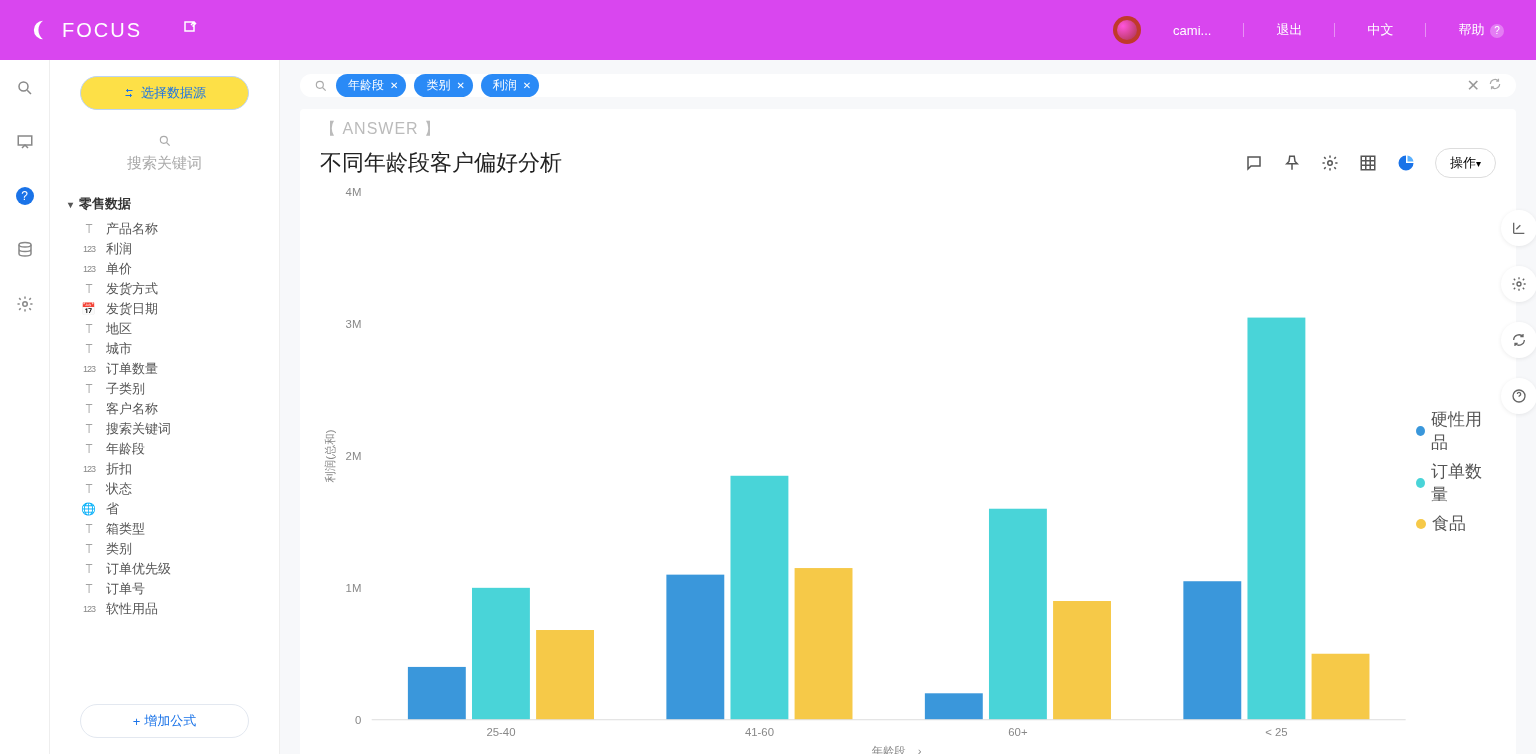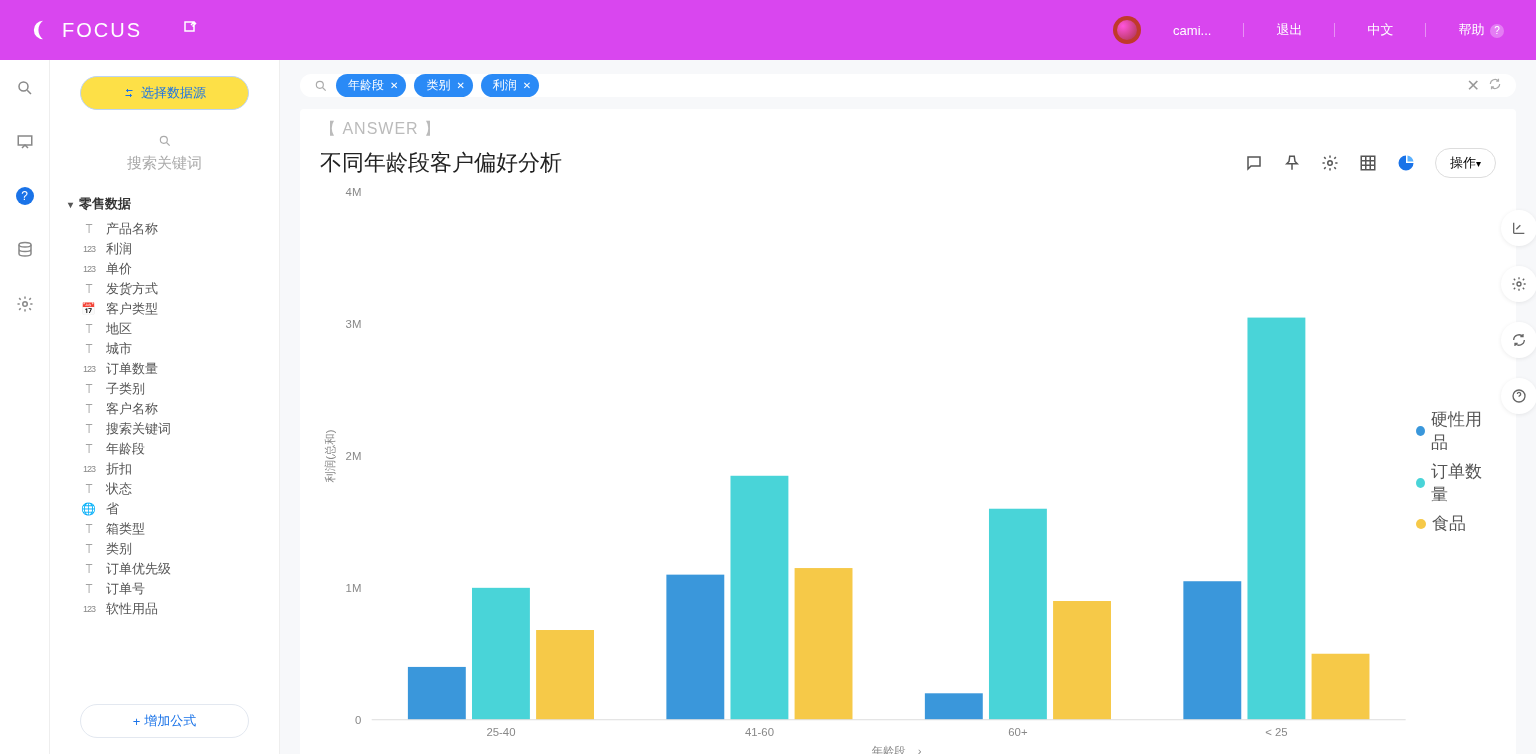--- a/index.html
+++ b/index.html
@@ -156,21 +156,21 @@
         <div class="field-item">
           <span class="fi-icon" style="font-size: 9px; letter-spacing: -1px;">123</span>
           <span>单价</span>
         </div>
         <div class="field-item">
           <span class="fi-icon">⟙</span>
           <span>发货方式</span>
         </div>
         <div class="field-item">
           <span class="fi-icon">📅</span>
-          <span>客户类型</span>
+          <span>发货日期</span>
         </div>
         <div class="field-item">
           <span class="fi-icon">⟙</span>
           <span>地区</span>
         </div>
         <div class="field-item">
           <span class="fi-icon">⟙</span>
           <span>城市</span>
         </div>
         <div class="field-item">

